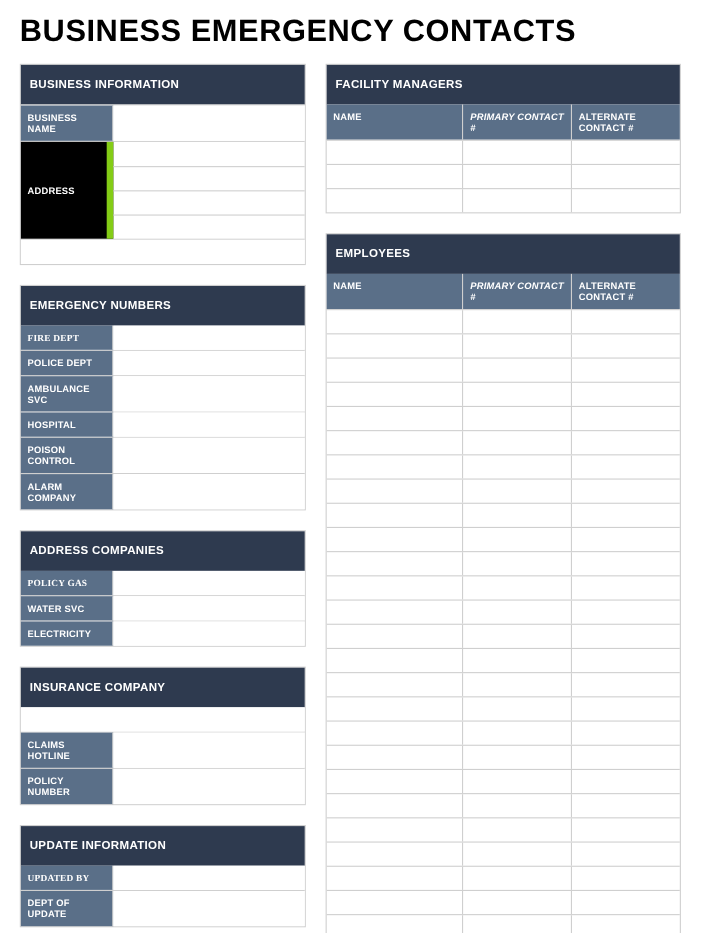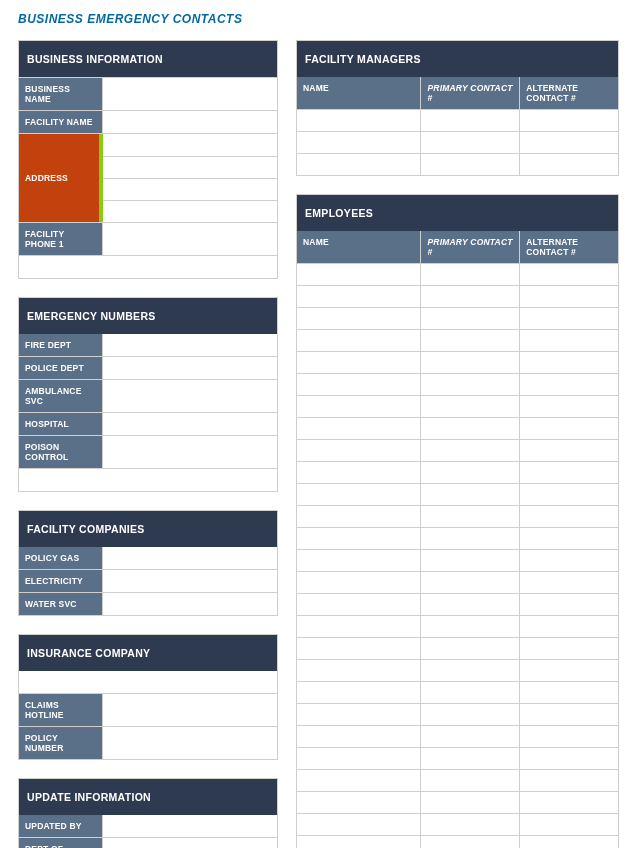--- a/index.html
+++ b/index.html
@@ -3,26 +3,25 @@
 <meta charset="utf-8">
 <style>
   * { box-sizing: border-box; margin: 0; padding: 0; }
   body {
     font-family: Arial, Helvetica, sans-serif;
     background: #fff;
     width: 637px;
     padding: 12px 18px;
   }
   .page-title {
-    font-size: 12px;
+    font-size: 28px;
     font-weight: 800;
-    color: #0369a1;
+    color: #000000;
     letter-spacing: 0.5px;
     margin-bottom: 14px;
-    font-style: italic;
   }
   .cols {
     display: flex;
     gap: 18px;
     align-items: flex-start;
   }
   .col-left { width: 260px; }
   .col-right { flex: 1; }
   .section { margin-bottom: 18px; border: 1px solid #cfcfcf; }
   .section-header {
@@ -31,21 +30,21 @@
     font-weight: 700;
     font-size: 10.5px;
     padding: 12px 8px;
     letter-spacing: 0.3px;
   }
   .kv-row {
     display: flex;
     border-top: 1px solid #cfcfcf;
     justify-content: center;
   }
-  .kv-row:first-of-type { border-top: none; }
+  .kv-row:first-of-type { border-top: none; font-family: Liberation Serif, serif; }
   .kv-label {
     width: 84px;
     min-width: 84px;
     background: #5a6f88;
     color: #fff;
     font-size: 8.5px;
     font-weight: 700;
     padding: 6px 6px;
     display: flex;
     align-items: center;
@@ -56,28 +55,28 @@
     flex: 1;
     background: #fff;
     min-height: 22px;
     padding: 4px 6px;
     font-size: 9px;
   }
   .addr-group { display: flex; border-top: 1px solid #cfcfcf; }
   .addr-label {
     width: 84px;
     min-width: 84px;
-    background: #c2410c;
+    background: #000000;
     color: #fff;
     font-size: 8.5px;
     font-weight: 700;
     padding: 6px;
     display: flex;
     align-items: center;
-    border-right: 4px solid #84cc16;
+    border-right: 6px solid #84cc16;
     letter-spacing: 0.2px;
   }
   .addr-values { flex: 1; display: flex; flex-direction: column; }
   .addr-values .subrow {
     min-height: 22px;
     border-top: 1px solid #cfcfcf;
     padding: 4px 6px;
     font-size: 9px;
   }
   .addr-values .subrow:first-child { border-top: none; }
@@ -115,40 +114,32 @@
 <div class="page-title">BUSINESS EMERGENCY CONTACTS</div>
 
 <div class="cols">
 
   <div class="col-left">
 
     <div class="section">
       <div class="section-header">BUSINESS INFORMATION</div>
       <div class="kv-row">
         <div class="kv-label">BUSINESS NAME</div>
-        <div class="kv-value"></div>
-      </div>
-      <div class="kv-row">
-        <div class="kv-label">FACILITY NAME</div>
         <div class="kv-value"></div>
       </div>
       <div class="addr-group">
         <div class="addr-label">ADDRESS</div>
         <div class="addr-values">
           <div class="subrow"></div>
           <div class="subrow"></div>
           <div class="subrow"></div>
           <div class="subrow"></div>
         </div>
       </div>
       <div class="kv-row">
-        <div class="kv-label">FACILITY PHONE 1</div>
-        <div class="kv-value"></div>
-      </div>
-      <div class="kv-row">
         <div class="kv-value"></div>
       </div>
     </div>
 
     <div class="section">
       <div class="section-header">EMERGENCY NUMBERS</div>
       <div id="emergency-rows">
           <div class="kv-row">
             <div class="kv-label">FIRE DEPT</div>
             <div class="kv-value"></div>
@@ -163,38 +154,39 @@
           </div>
           <div class="kv-row">
             <div class="kv-label">HOSPITAL</div>
             <div class="kv-value"></div>
           </div>
           <div class="kv-row">
             <div class="kv-label">POISON CONTROL</div>
             <div class="kv-value"></div>
           </div>
           <div class="kv-row">
-            <div class="kv-value"></div>
-          </div>
-        </div>
-    </div>
-
-    <div class="section">
-      <div class="section-header">FACILITY COMPANIES</div>
+            <div class="kv-label">ALARM COMPANY</div>
+            <div class="kv-value"></div>
+          </div>
+        </div>
+    </div>
+
+    <div class="section">
+      <div class="section-header">ADDRESS COMPANIES</div>
       <div id="utility-rows">
           <div class="kv-row">
             <div class="kv-label">POLICY GAS</div>
             <div class="kv-value"></div>
           </div>
           <div class="kv-row">
+            <div class="kv-label">WATER SVC</div>
+            <div class="kv-value"></div>
+          </div>
+          <div class="kv-row">
             <div class="kv-label">ELECTRICITY</div>
-            <div class="kv-value"></div>
-          </div>
-          <div class="kv-row">
-            <div class="kv-label">WATER SVC</div>
             <div class="kv-value"></div>
           </div>
         </div>
     </div>
 
     <div class="section">
       <div class="section-header">INSURANCE COMPANY</div>
       <div id="insurance-rows">
           <div class="kv-row">
             <div class="kv-value"></div>

